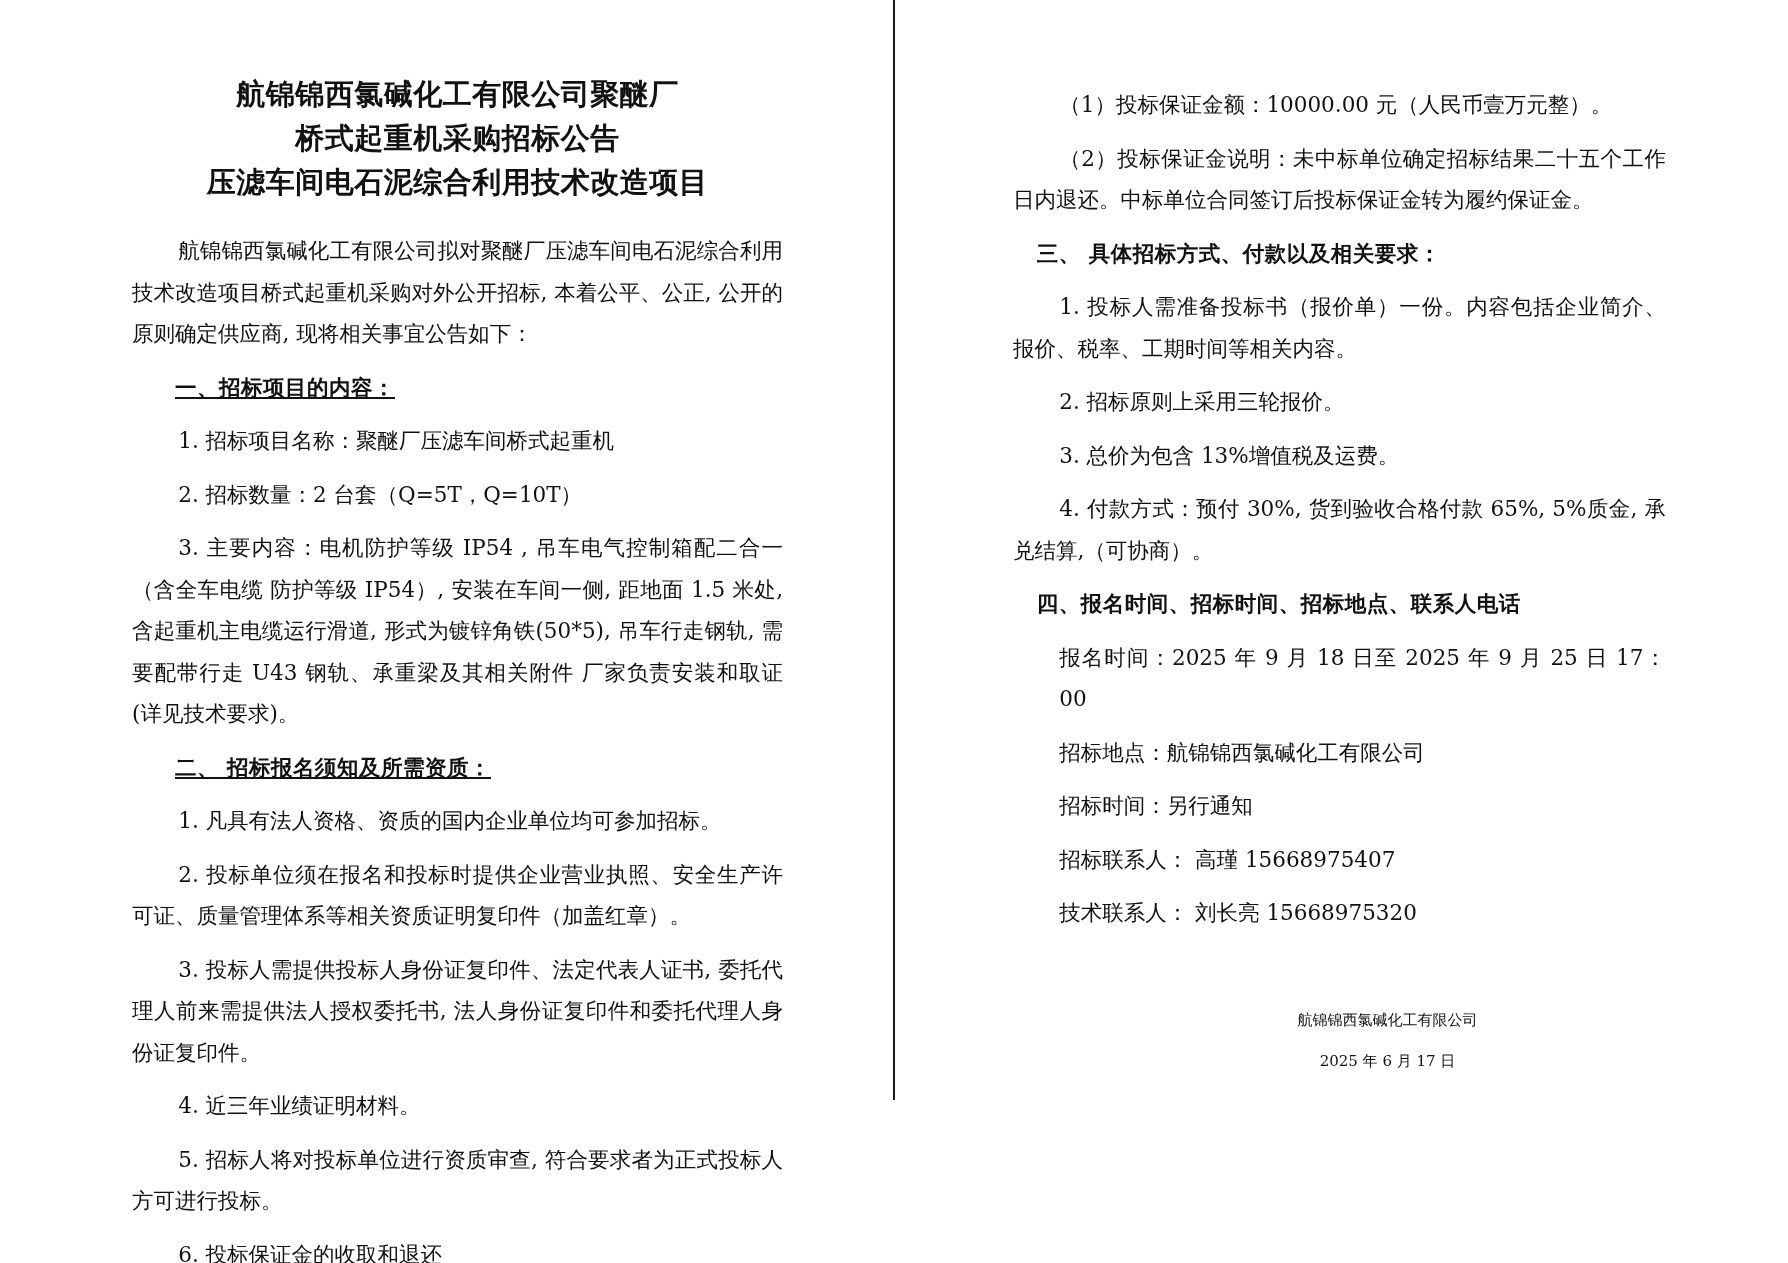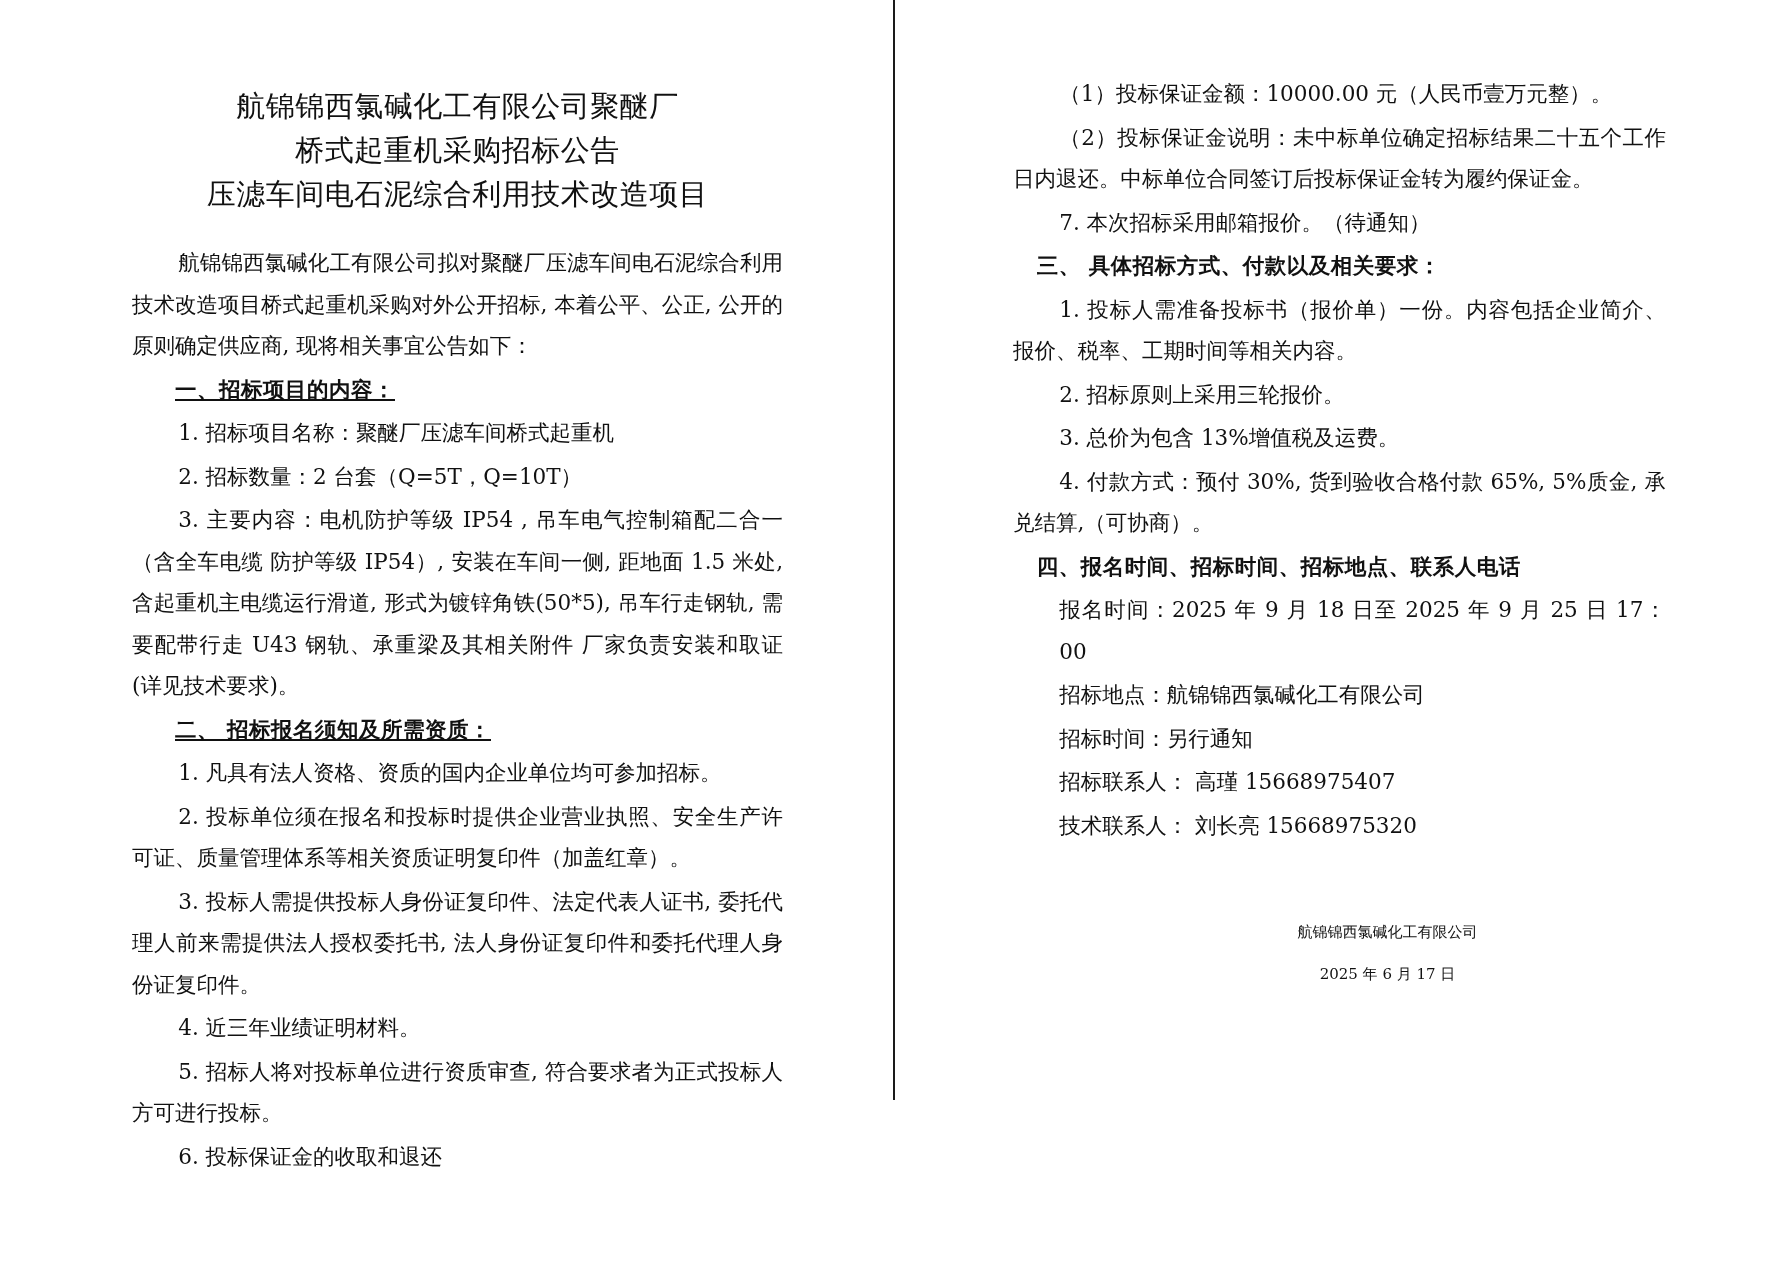--- a/index.html
+++ b/index.html
@@ -38,31 +38,31 @@
   .col-left {
     padding-left: 132px;
     padding-right: 110px;
   }
   .col-right {
     padding-left: 120px;
     padding-right: 120px;
   }
   .doc-title {
     text-align: center;
-    font-weight: normal;
+    font-weight: bold;
     font-size: 29px;
     line-height: 44px;
     letter-spacing: 0.5px;
-    margin: 12px 0 26px 0;
+    margin: 0 0 26px 0;
   }
   .doc-title div {
     white-space: nowrap;
   }
   p {
-    margin: 1px 0 2px 0;
+    margin: 12px 0 2px 0;
     font-size: 21.5px;
     line-height: 41.5px;
     text-align: justify;
     text-justify: inter-ideograph;
   }
   .indent {
     text-indent: 2.15em;
   }
   .heading {
     font-weight: bold;
@@ -121,21 +121,20 @@
     <p class="indent">4. 近三年业绩证明材料。</p>
     <p class="indent">5. 招标人将对投标单位进行资质审查, 符合要求者为正式投标人方可进行投标。</p>
     <p class="indent">6. 投标保证金的收取和退还</p>
 
   </div>
 
   <div class="column col-right">
 
     <p class="indent">（1）投标保证金额：10000.00 元（人民币壹万元整）。</p>
     <p class="indent">（2）投标保证金说明：未中标单位确定招标结果二十五个工作日内退还。中标单位合同签订后投标保证金转为履约保证金。</p>
-    <p class="indent">7. 本次招标采用邮箱报价。（待通知）</p>
 
     <p class="heading-wide">三、 具体招标方式、付款以及相关要求：</p>
     <p class="indent">1. 投标人需准备投标书（报价单）一份。内容包括企业简介、报价、税率、工期时间等相关内容。</p>
     <p class="indent">2. 招标原则上采用三轮报价。</p>
     <p class="indent">3. 总价为包含 13%增值税及运费。</p>
     <p class="indent">4. 付款方式：预付 30%, 货到验收合格付款 65%, 5%质金, 承兑结算,（可协商）。</p>
 
     <p class="heading-wide">四、报名时间、招标时间、招标地点、联系人电话</p>
     <p class="contact-line">报名时间：2025 年 9 月 18 日至 2025 年 9 月 25 日 17：00</p>
     <p class="contact-line">招标地点：航锦锦西氯碱化工有限公司</p>

